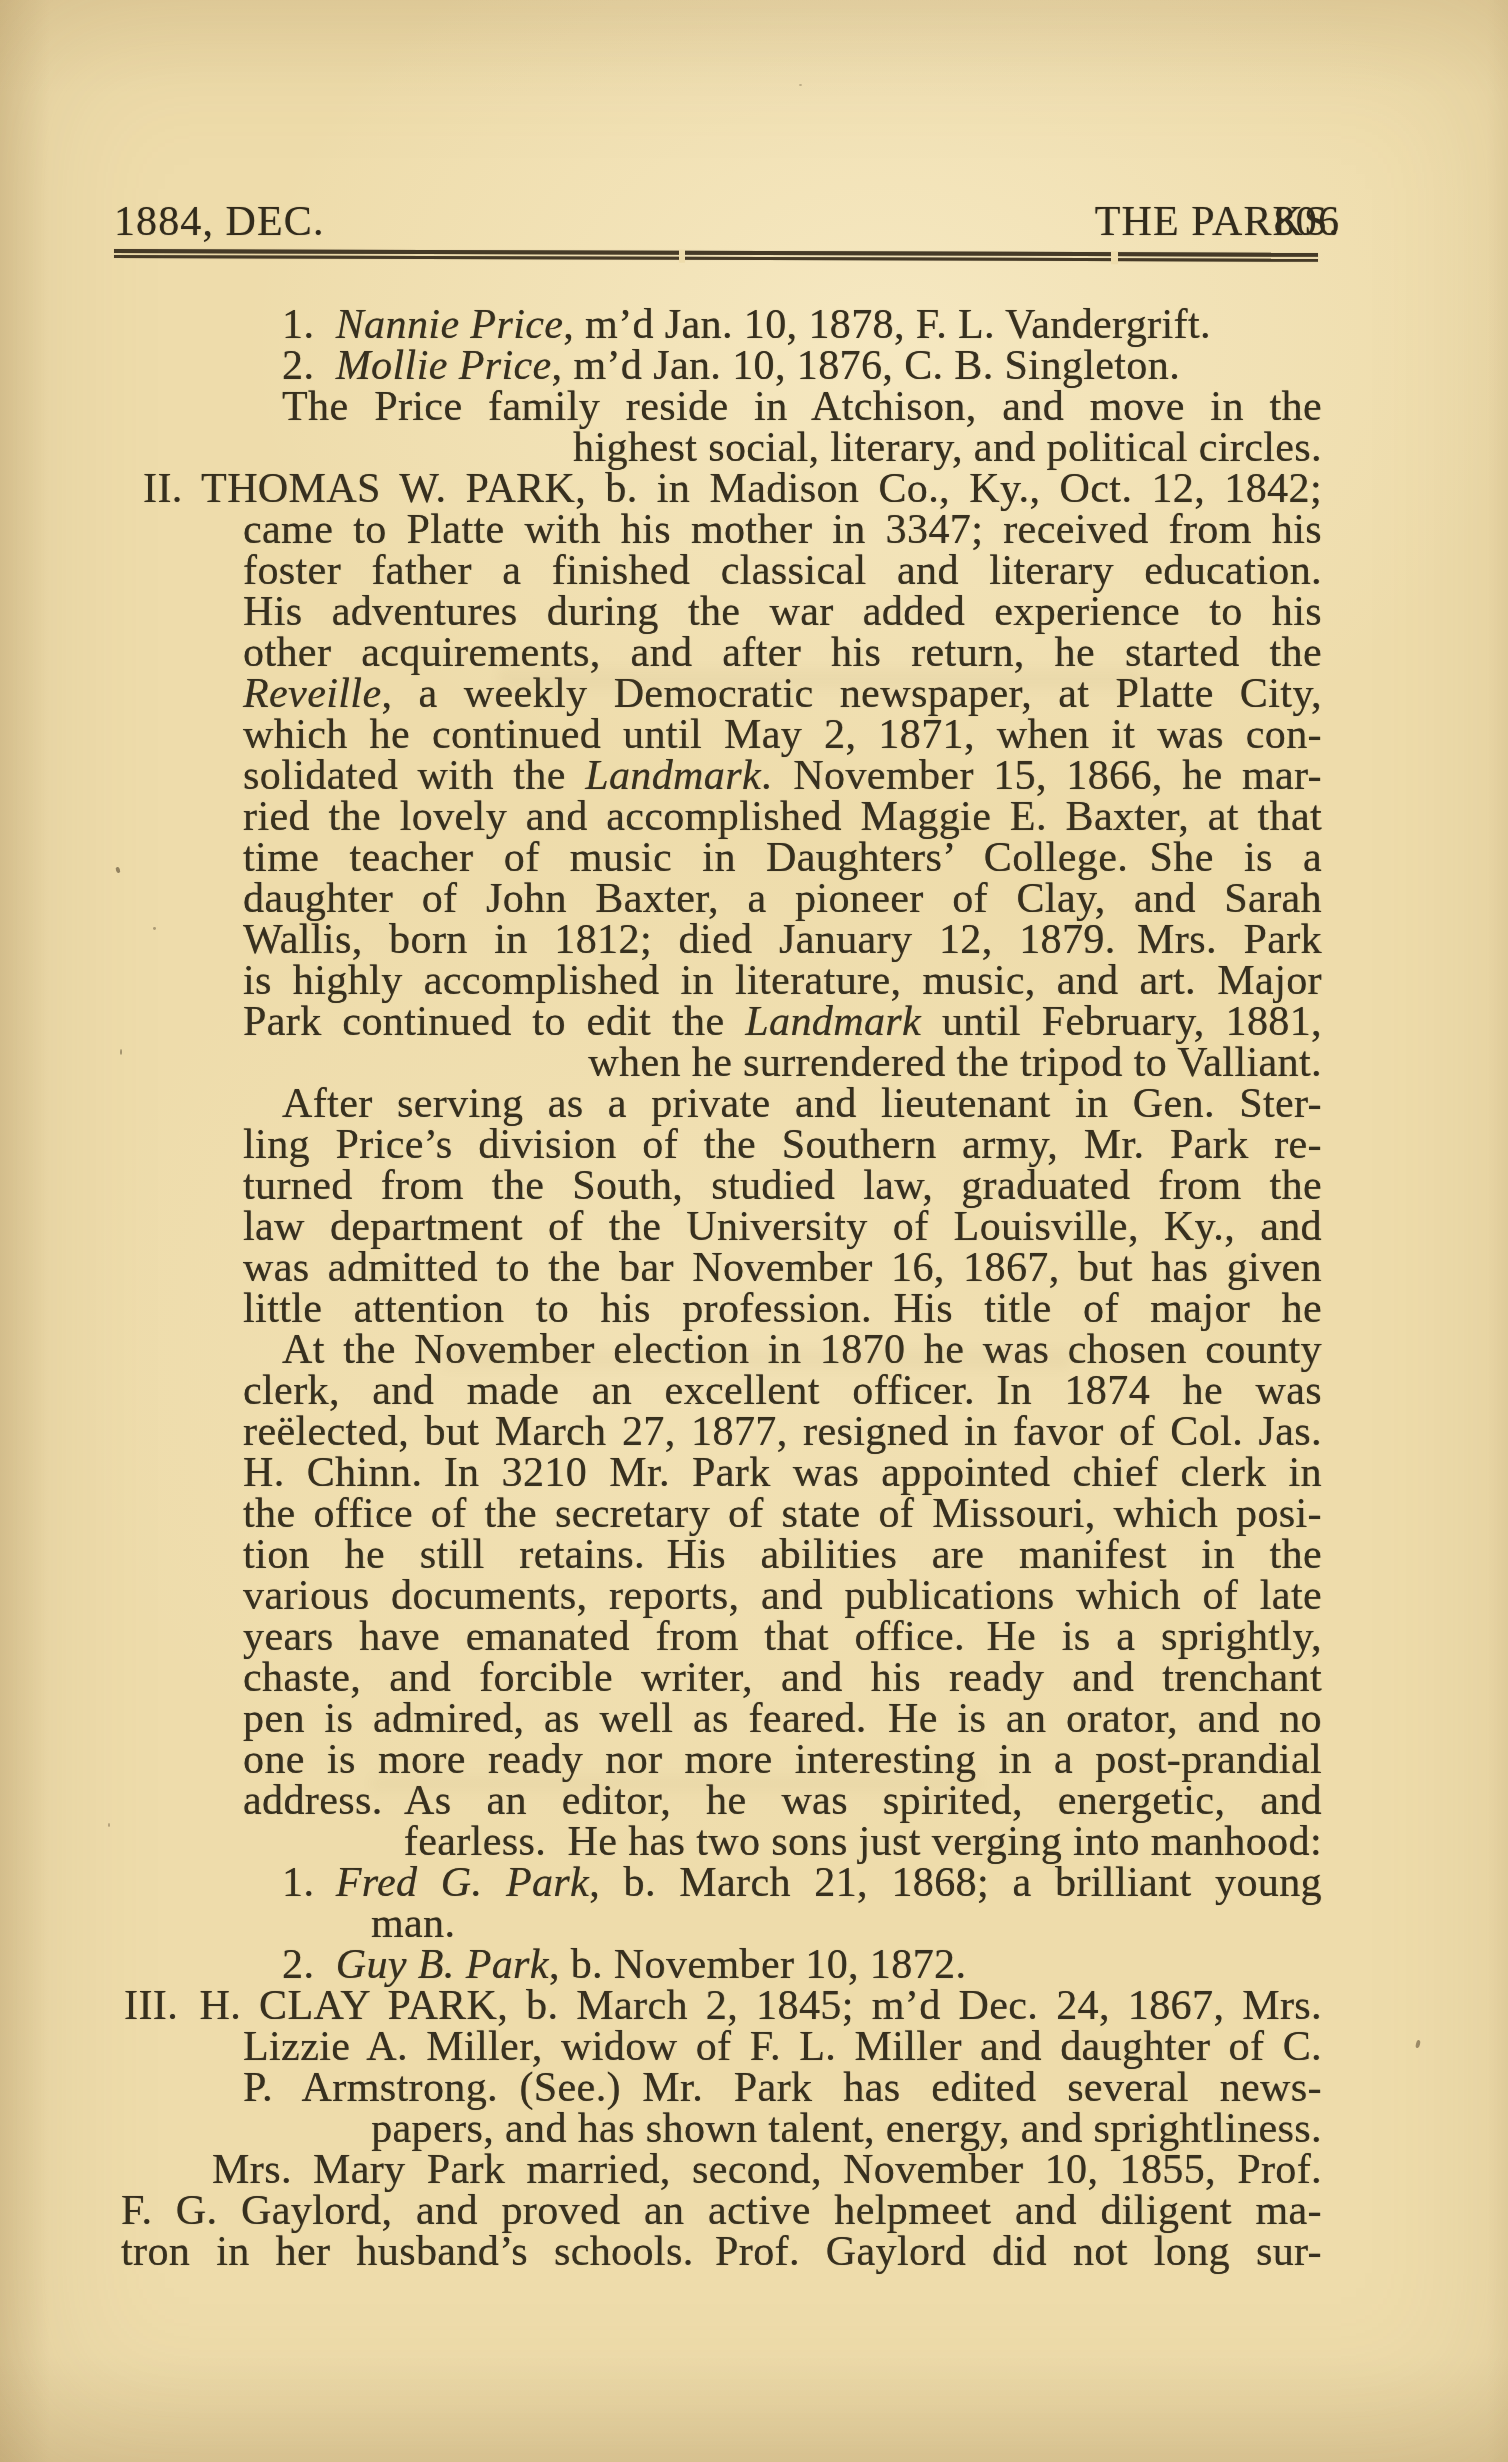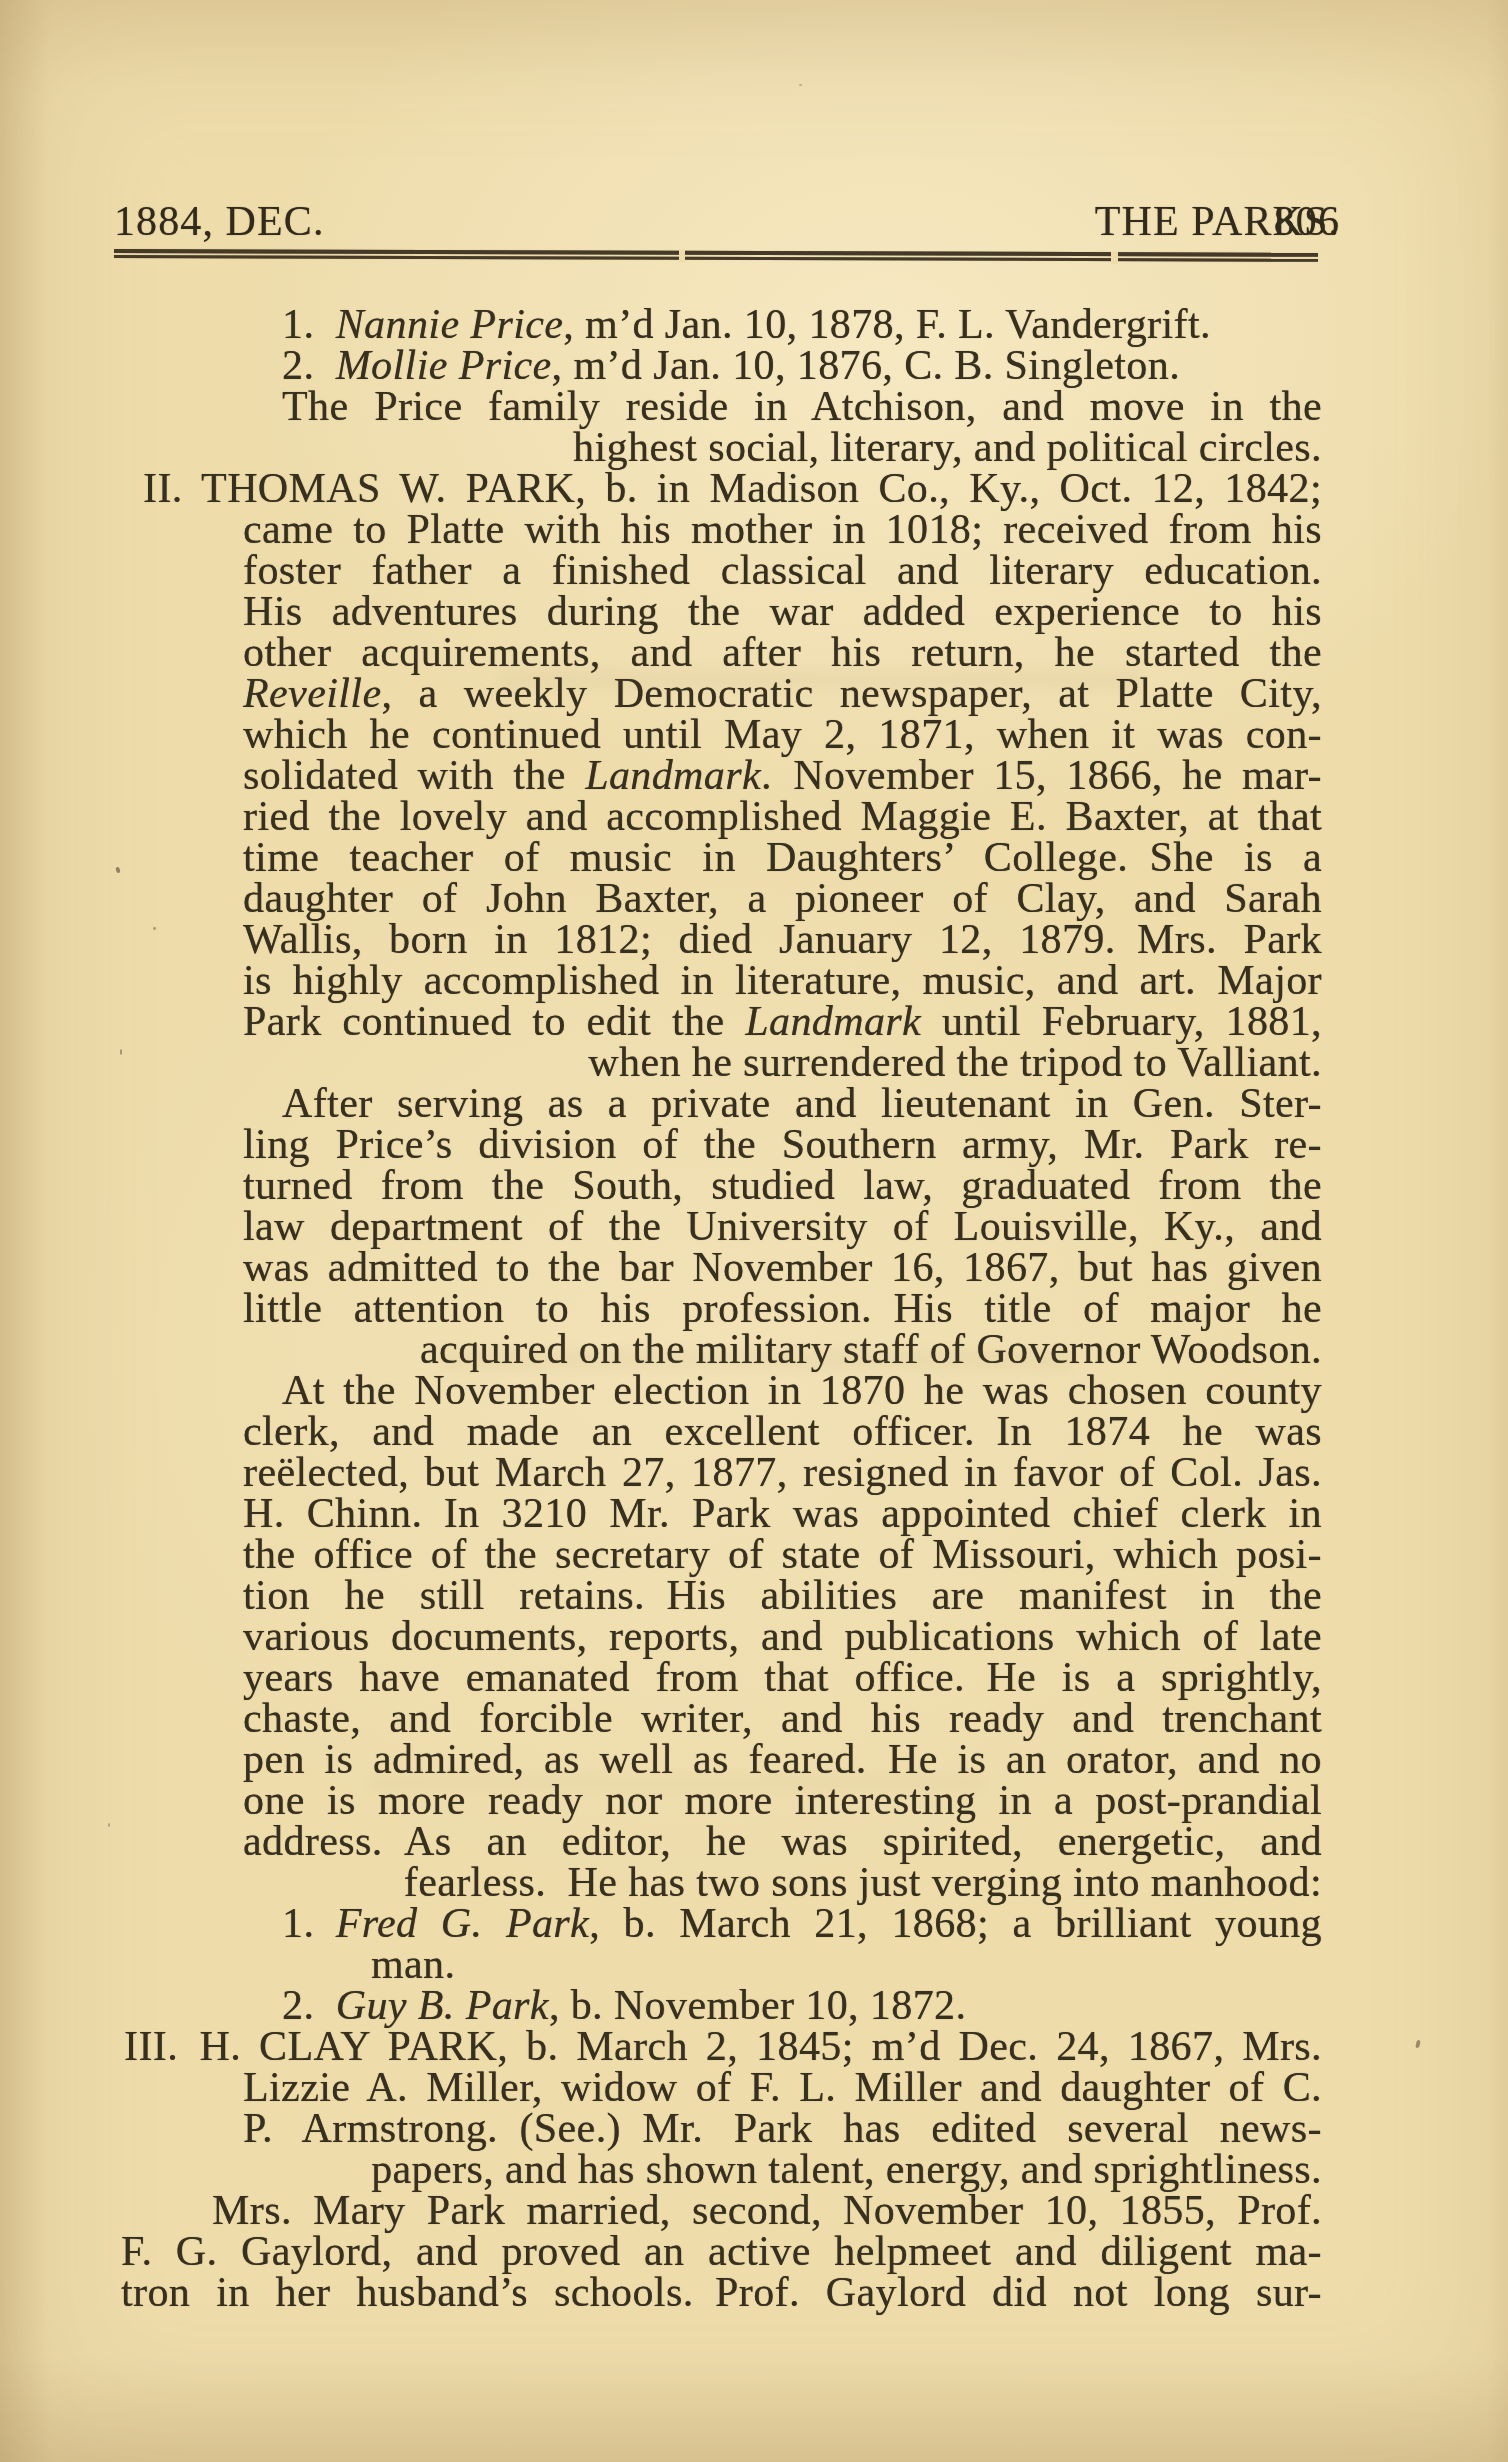--- a/index.html
+++ b/index.html
@@ -98,41 +98,40 @@
     <div class="break b1"></div>
     <div class="break b2"></div>
   </div>
 
   <div class="body-lines">
       <div class="line ind-item"><span>1. </span><span class="it">Nannie Price</span><span>, m’d Jan. 10, 1878, F. L. Vandergrift.</span></div>
       <div class="line ind-item"><span>2. </span><span class="it">Mollie Price</span><span>, m’d Jan. 10, 1876, C. B. Singleton.</span></div>
       <div class="line ind-para j"><span>The Price family reside in Atchison, and move in the</span></div>
       <div class="line ind-cont"><span>highest social, literary, and political circles.</span></div>
       <div class="line ind-r2 j"><span>II. THOMAS W. PARK, b. in Madison Co., Ky., Oct. 12, 1842;</span></div>
-      <div class="line ind-cont j"><span>came to Platte with his mother in 1018; received from his</span></div>
+      <div class="line ind-cont j"><span>came to Platte with his mother in 3347; received from his</span></div>
       <div class="line ind-cont j"><span>foster father a finished classical and literary education.</span></div>
       <div class="line ind-cont j"><span>His adventures during the war added experience to his</span></div>
       <div class="line ind-cont j"><span>other acquirements, and after his return, he started the</span></div>
       <div class="line ind-cont j"><span class="it">Reveille</span><span>, a weekly Democratic newspaper, at Platte City,</span></div>
       <div class="line ind-cont j"><span>which he continued until May 2, 1871, when it was con-</span></div>
       <div class="line ind-cont j"><span>solidated with the </span><span class="it">Landmark</span><span>. November 15, 1866, he mar-</span></div>
       <div class="line ind-cont j"><span>ried the lovely and accomplished Maggie E. Baxter, at that</span></div>
       <div class="line ind-cont j"><span>time teacher of music in Daughters’ College. She is a</span></div>
       <div class="line ind-cont j"><span>daughter of John Baxter, a pioneer of Clay, and Sarah</span></div>
       <div class="line ind-cont j"><span>Wallis, born in 1812; died January 12, 1879. Mrs. Park</span></div>
       <div class="line ind-cont j"><span>is highly accomplished in literature, music, and art. Major</span></div>
       <div class="line ind-cont j"><span>Park continued to edit the </span><span class="it">Landmark</span><span> until February, 1881,</span></div>
       <div class="line ind-cont"><span>when he surrendered the tripod to Valliant.</span></div>
       <div class="line ind-para j"><span>After serving as a private and lieutenant in Gen. Ster-</span></div>
       <div class="line ind-cont j"><span>ling Price’s division of the Southern army, Mr. Park re-</span></div>
       <div class="line ind-cont j"><span>turned from the South, studied law, graduated from the</span></div>
       <div class="line ind-cont j"><span>law department of the University of Louisville, Ky., and</span></div>
       <div class="line ind-cont j"><span>was admitted to the bar November 16, 1867, but has given</span></div>
       <div class="line ind-cont j"><span>little attention to his profession. His title of major he</span></div>
-      <div class="line ind-cont"><span>acquired on the military staff of Governor Woodson.</span></div>
       <div class="line ind-para j"><span>At the November election in 1870 he was chosen county</span></div>
       <div class="line ind-cont j"><span>clerk, and made an excellent officer. In 1874 he was</span></div>
       <div class="line ind-cont j"><span>reëlected, but March 27, 1877, resigned in favor of Col. Jas.</span></div>
       <div class="line ind-cont j"><span>H. Chinn. In 3210 Mr. Park was appointed chief clerk in</span></div>
       <div class="line ind-cont j"><span>the office of the secretary of state of Missouri, which posi-</span></div>
       <div class="line ind-cont j"><span>tion he still retains. His abilities are manifest in the</span></div>
       <div class="line ind-cont j"><span>various documents, reports, and publications which of late</span></div>
       <div class="line ind-cont j"><span>years have emanated from that office. He is a sprightly,</span></div>
       <div class="line ind-cont j"><span>chaste, and forcible writer, and his ready and trenchant</span></div>
       <div class="line ind-cont j"><span>pen is admired, as well as feared. He is an orator, and no</span></div>

